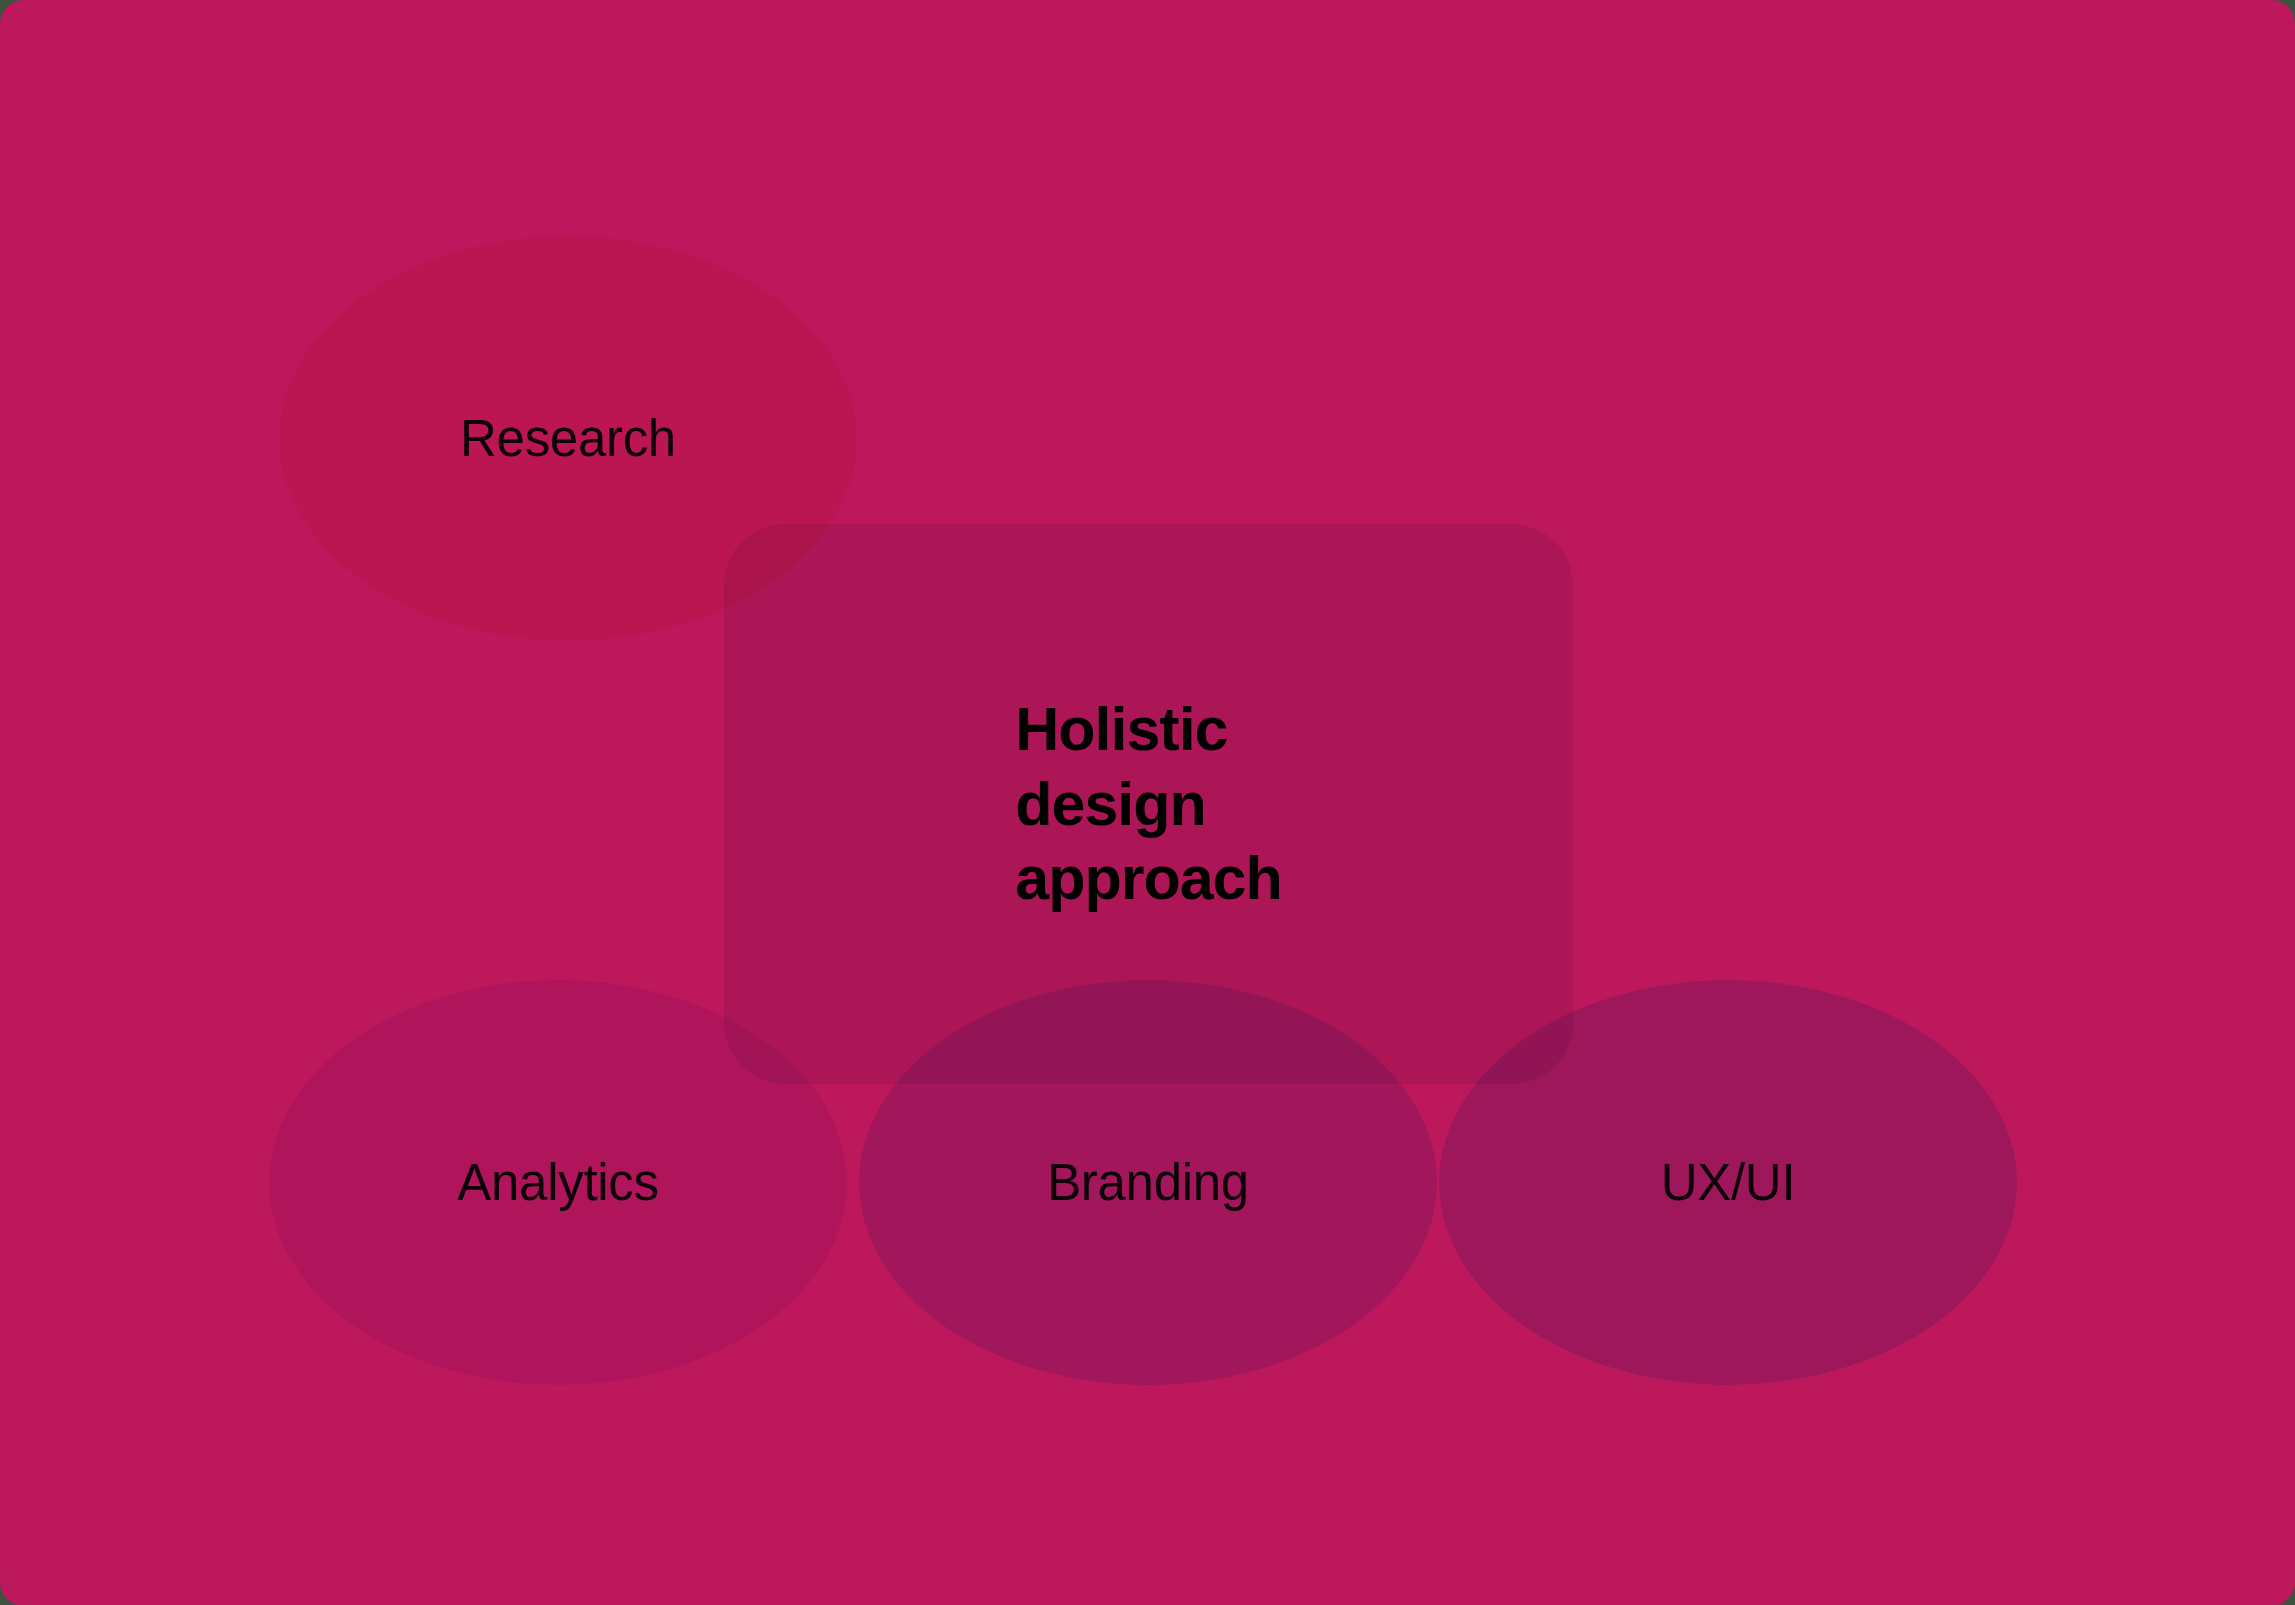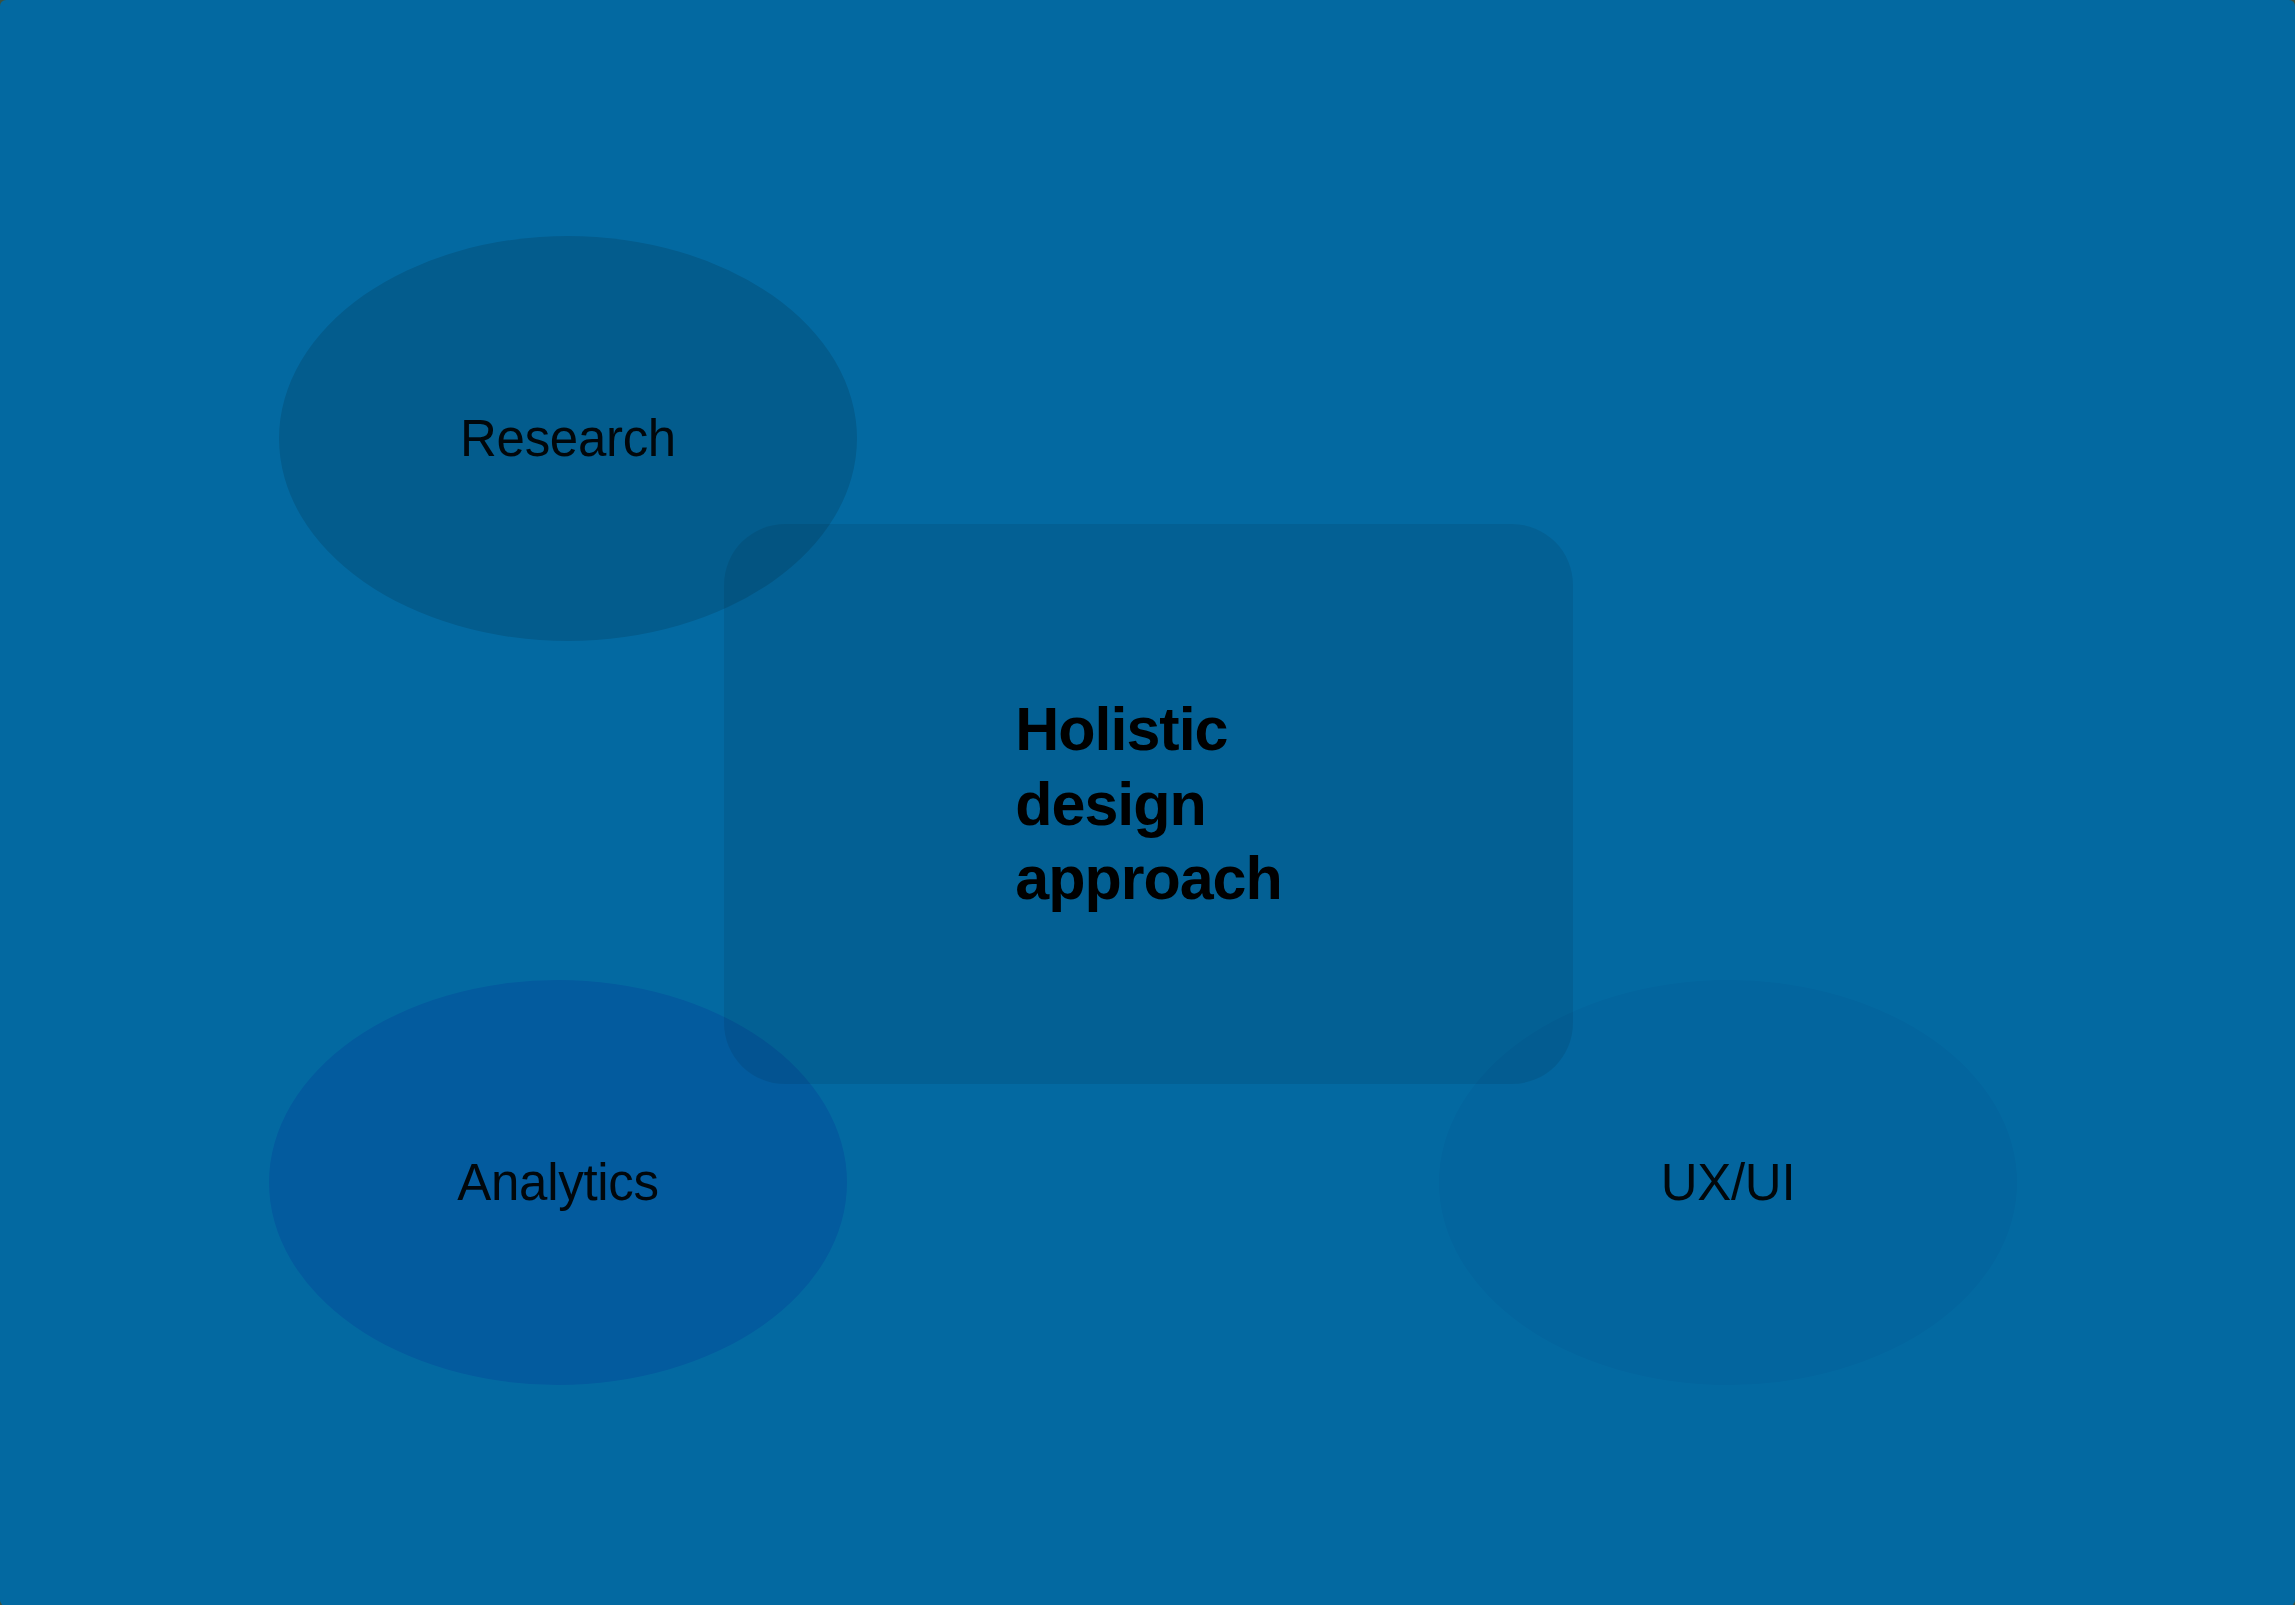--- a/index.html
+++ b/index.html
@@ -55,27 +55,30 @@
     color:#000000;
     line-height:1.22;
     text-align:left;
     letter-spacing:-1px;
   }
   #center-label span{display:block;}
 </style>
 </head>
 <body style="background: rgb(61, 82, 63);">
 
-<div id="card" style="background: #0369a1; border-radius: 6px;">
+<div id="card" style="background: #be185d; border-radius: 24px;">
   <div class="venn" id="venn-layer">
       <div class="bubble" style="left: 279px; top: 236px; width: 578px; height: 405px; background: rgb(251, 223, 224);">
         <div class="bubble-label">Research</div>
       </div>
       <div class="bubble" style="left: 269px; top: 980px; width: 578px; height: 405px; background: rgb(236, 220, 251);">
         <div class="bubble-label">Analytics</div>
+      </div>
+      <div class="bubble" style="left: 859px; top: 980px; width: 578px; height: 405px; background: rgb(217, 233, 251);">
+        <div class="bubble-label">Branding</div>
       </div>
       <div class="bubble" style="left: 1439px; top: 980px; width: 578px; height: 405px; background: rgb(214, 244, 250);">
         <div class="bubble-label">UX/UI</div>
       </div>
     </div>
 
   <div id="center-panel" style="left: 724px; top: 524px; width: 849px; height: 560px; border-radius: 61px; background: rgba(120, 124, 128, 0.17);">
     <div id="center-label">
         <span>Holistic</span>
         <span>design</span>

